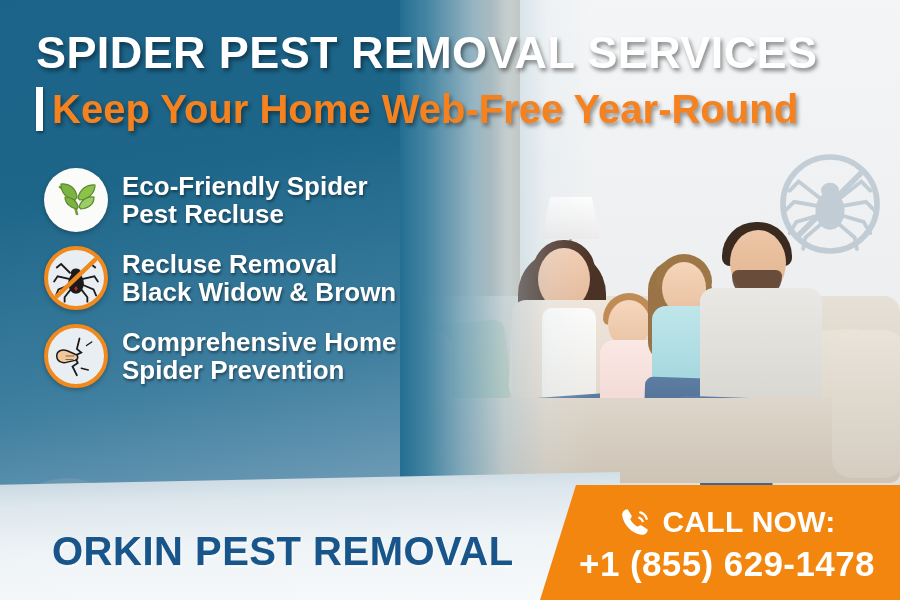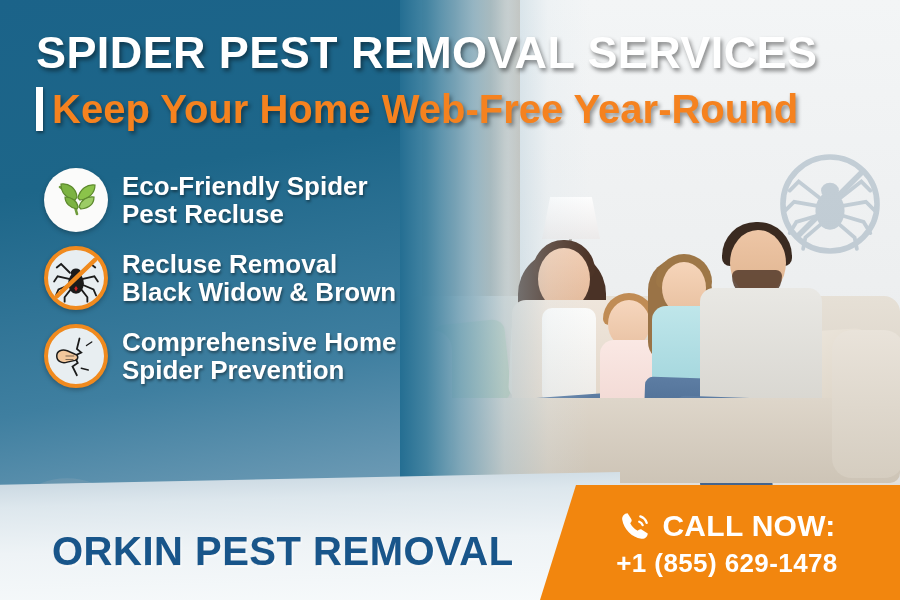--- a/index.html
+++ b/index.html
@@ -203,21 +203,21 @@
     display:flex; flex-direction:column; align-items:center;
     justify-content:center; padding-left:14px;
   }
   .cta-row { display:flex; align-items:center; gap:10px; }
   .cta-phone-icon { width:34px; height:34px; flex:0 0 34px; }
   .cta-title {
     font-size:30px; font-weight:bold; color:#ffffff; letter-spacing:.3px;
     white-space:nowrap; line-height:1;
   }
   .cta-number {
-    font-size:26px; font-weight:bold; color:#ffffff; letter-spacing:.4px;
+    font-size:35px; font-weight:bold; color:#ffffff; letter-spacing:.4px;
     white-space:nowrap; line-height:1; margin-top:7px;
   }
 </style>
 </head>
 <body>
 
 <div class="banner">
 
   <div class="photo">
     <div class="room">

